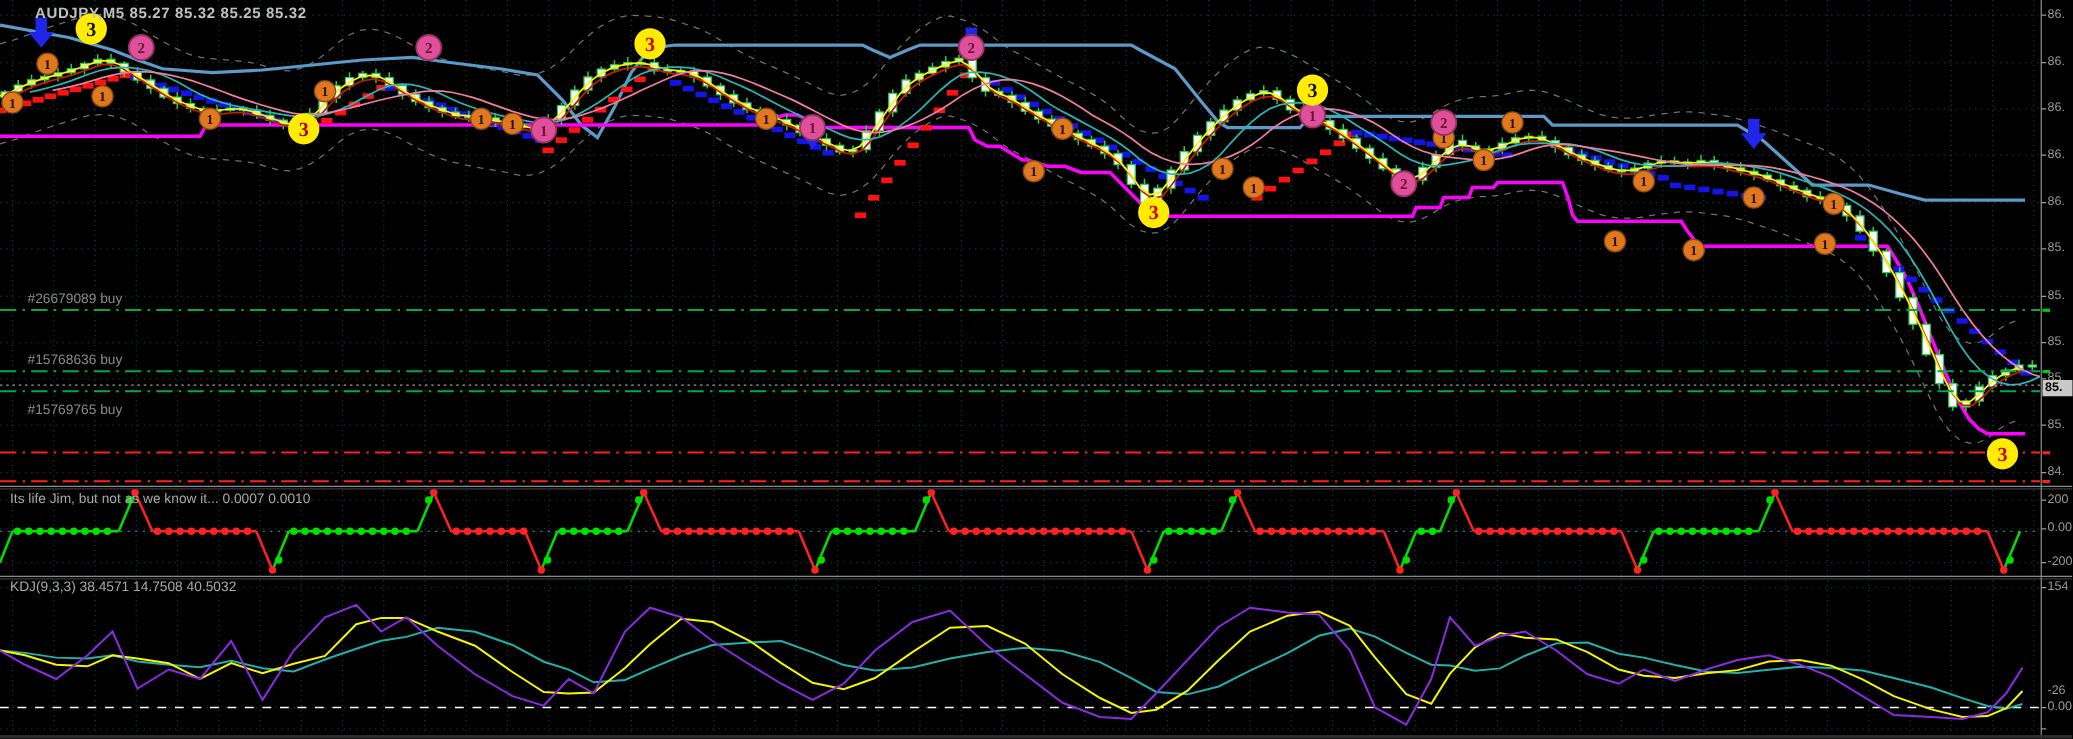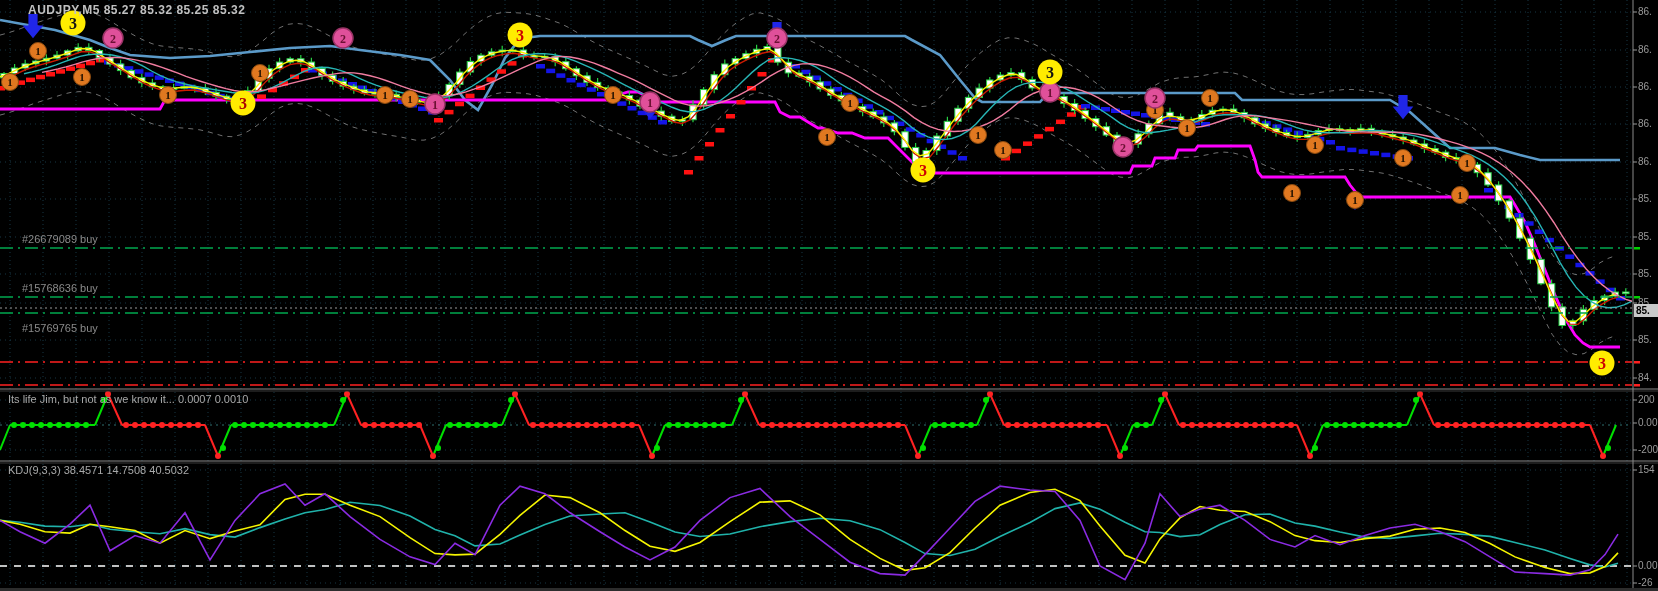--- a/index.html
+++ b/index.html
@@ -908,19 +908,19 @@
       <div class="axis-label" style="top: 231px;">85.</div>
       <div class="axis-label" style="top: 268px;">85.</div>
       <div class="axis-label" style="top: 297px;">85.</div>
       <div class="axis-label" style="top: 334px;">85.</div>
       <div class="axis-label" style="top: 372px;">84.</div>
       <div class="axis-label" style="top: 394px;">200</div>
       <div class="axis-label" style="top: 417px;">0.00</div>
       <div class="axis-label" style="top: 444px;">-200</div>
       <div class="axis-label" style="top: 464px;">154</div>
       <div class="axis-label" style="top: 560px;">0.00</div>
-      <div class="axis-label" style="top: 577px;">-26</div>
+      <div class="axis-label" style="top: 547px;">-26</div>
       <div class="price-box" style="top: 304px;">85.</div>
       <div class="order-label" style="left: 22px; top: 233px;">#26679089 buy</div>
       <div class="order-label" style="left: 22px; top: 282px;">#15768636 buy</div>
       <div class="order-label" style="left: 22px; top: 298px; margin-top: 24px;">#15769765 buy</div>
     </div>
 </div>
 
 </body></html>

